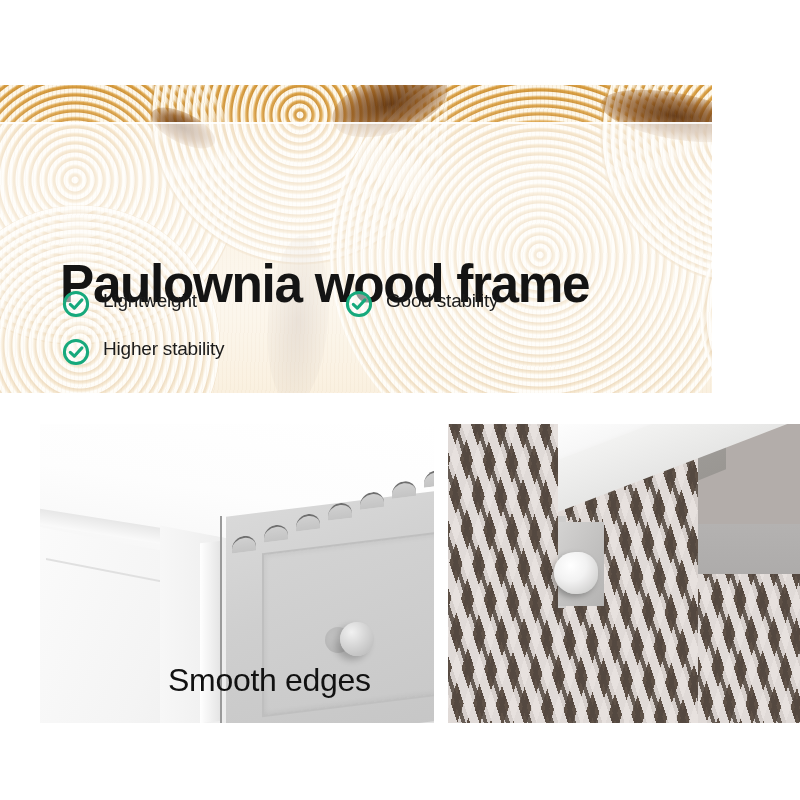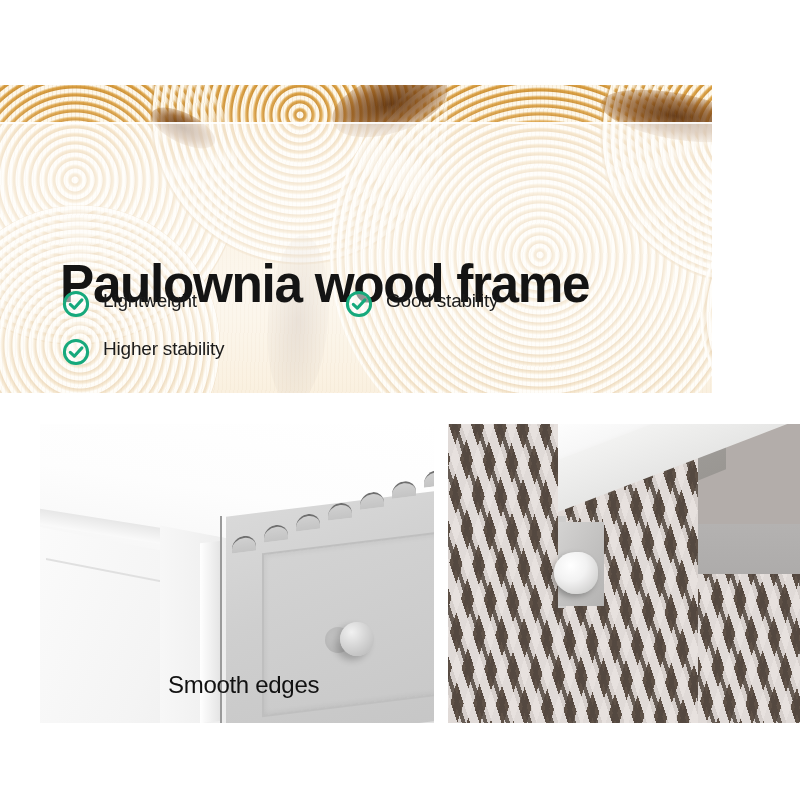--- a/index.html
+++ b/index.html
@@ -258,21 +258,21 @@
   .r-pad{
     position:absolute;left:106px;top:128px;width:44px;height:42px;
     border-radius:48% 44% 46% 50%;
     background:radial-gradient(circle at 38% 32%,#ffffff 0%,#f2f2f1 40%,#d4d3d1 78%,#bdbcba 100%);
     box-shadow:-3px 3px 6px rgba(0,0,0,0.28);
   }
 
   .photo-caption{
     position:absolute;bottom:24px;
     font-family:"Liberation Sans",sans-serif;
-    font-size:24px;
+    font-size:32px;
     color:#111111;
     letter-spacing:-0.3px;
     white-space:nowrap;
   }
   .photo.left .photo-caption{left:128px;}
   .photo.right .photo-caption{left:95px;}
 </style>
 </head>
 <body>
 

